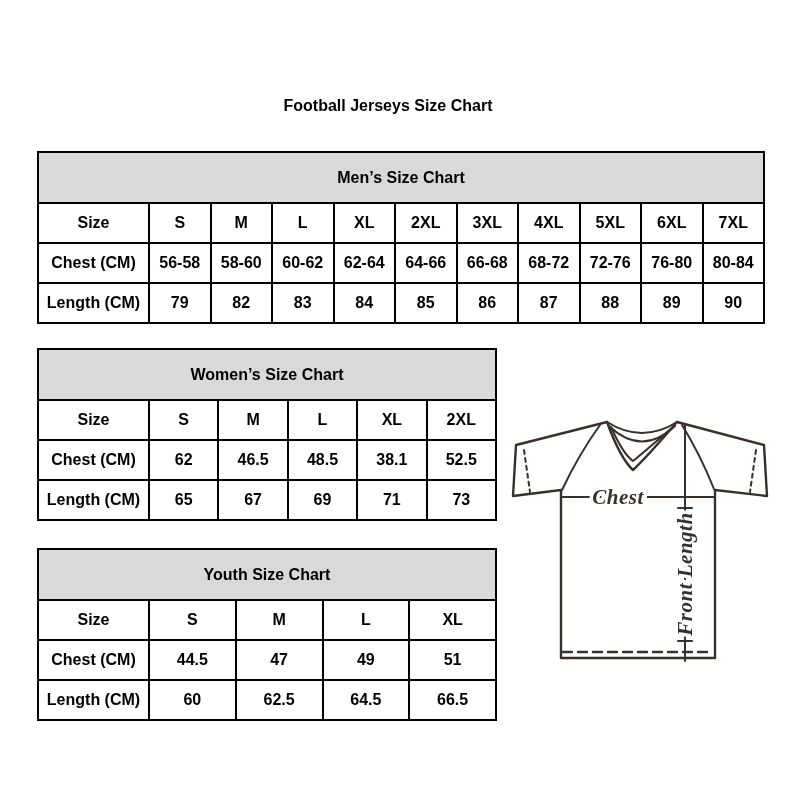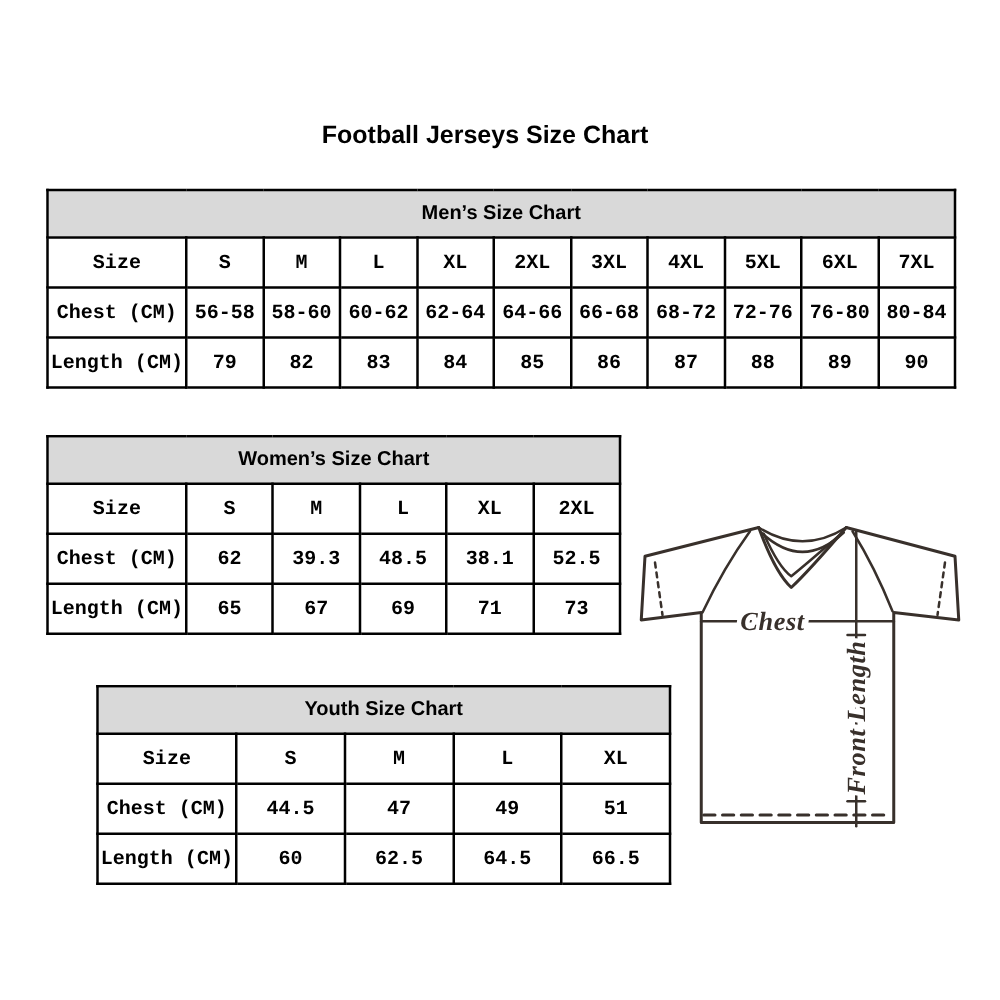--- a/index.html
+++ b/index.html
@@ -2,36 +2,36 @@
 <html><head>
 <meta charset="utf-8">
 <style>
   html,body { margin:0; padding:0; background:#ffffff; }
   .page {
     position:relative; width:800px; height:800px; background:#ffffff;
     font-family:"Liberation Sans", sans-serif; color:#000; overflow:hidden;
   }
   .page-title {
     position:absolute; top:97px; left:0; width:776px;
-    text-align:center; font-size:20px; font-weight:bold;
+    text-align:center; font-size:16px; font-weight:bold;
   }
   table.size-table {
     position:absolute; border-collapse:collapse; table-layout:fixed;
     background:#fff;
   }
   .size-table th, .size-table td {
     border:2px solid #000; text-align:center; vertical-align:middle;
     font-weight:bold; font-size:16px; padding:0; overflow:hidden; white-space:nowrap;
   }
-  .size-table tr.chart-header-row { height:38px; }
+  .size-table tr.chart-header-row { height:51px; }
   .size-table tr.chart-header-row th { background:#d9d9d9; font-size:16px; }
-  .size-table tbody tr { height:40px;font-family:Liberation Mono, monospace; }
+  .size-table tbody tr { height:40px; }
   #mens-table  { left:37px; top:151px; width:726px; }
   #womens-table{ left:37px; top:348px; width:458px; }
-  #youth-table { left:37px; top:548px; width:458px;margin-left:40px; }
+  #youth-table { left:37px; top:548px; width:458px; }
   .label-col { width:111px; }
   #mens-table  col.data-col { width:61.5px; }
   #womens-table col.data-col { width:69.4px; }
   #youth-table col.data-col { width:86.75px; }
   #jersey-diagram { position:absolute; left:500px; top:400px; width:280px; height:280px; }
   .diagram-label {
     font-family:"Liberation Serif", serif; font-style:italic; font-weight:bold;
     font-size:21px; letter-spacing:0.5px;
     fill:#38302b; stroke:#ffffff; stroke-width:7px; paint-order:stroke;
   }
@@ -124,21 +124,21 @@
         <td>Size</td>
         <td>S</td>
         <td>M</td>
         <td>L</td>
         <td>XL</td>
         <td>2XL</td>
       </tr>
       <tr>
         <td>Chest (CM)</td>
         <td>62</td>
-        <td>39.3</td>
+        <td>46.5</td>
         <td>48.5</td>
         <td>38.1</td>
         <td>52.5</td>
       </tr>
       <tr>
         <td>Length (CM)</td>
         <td>65</td>
         <td>67</td>
         <td>69</td>
         <td>71</td>

